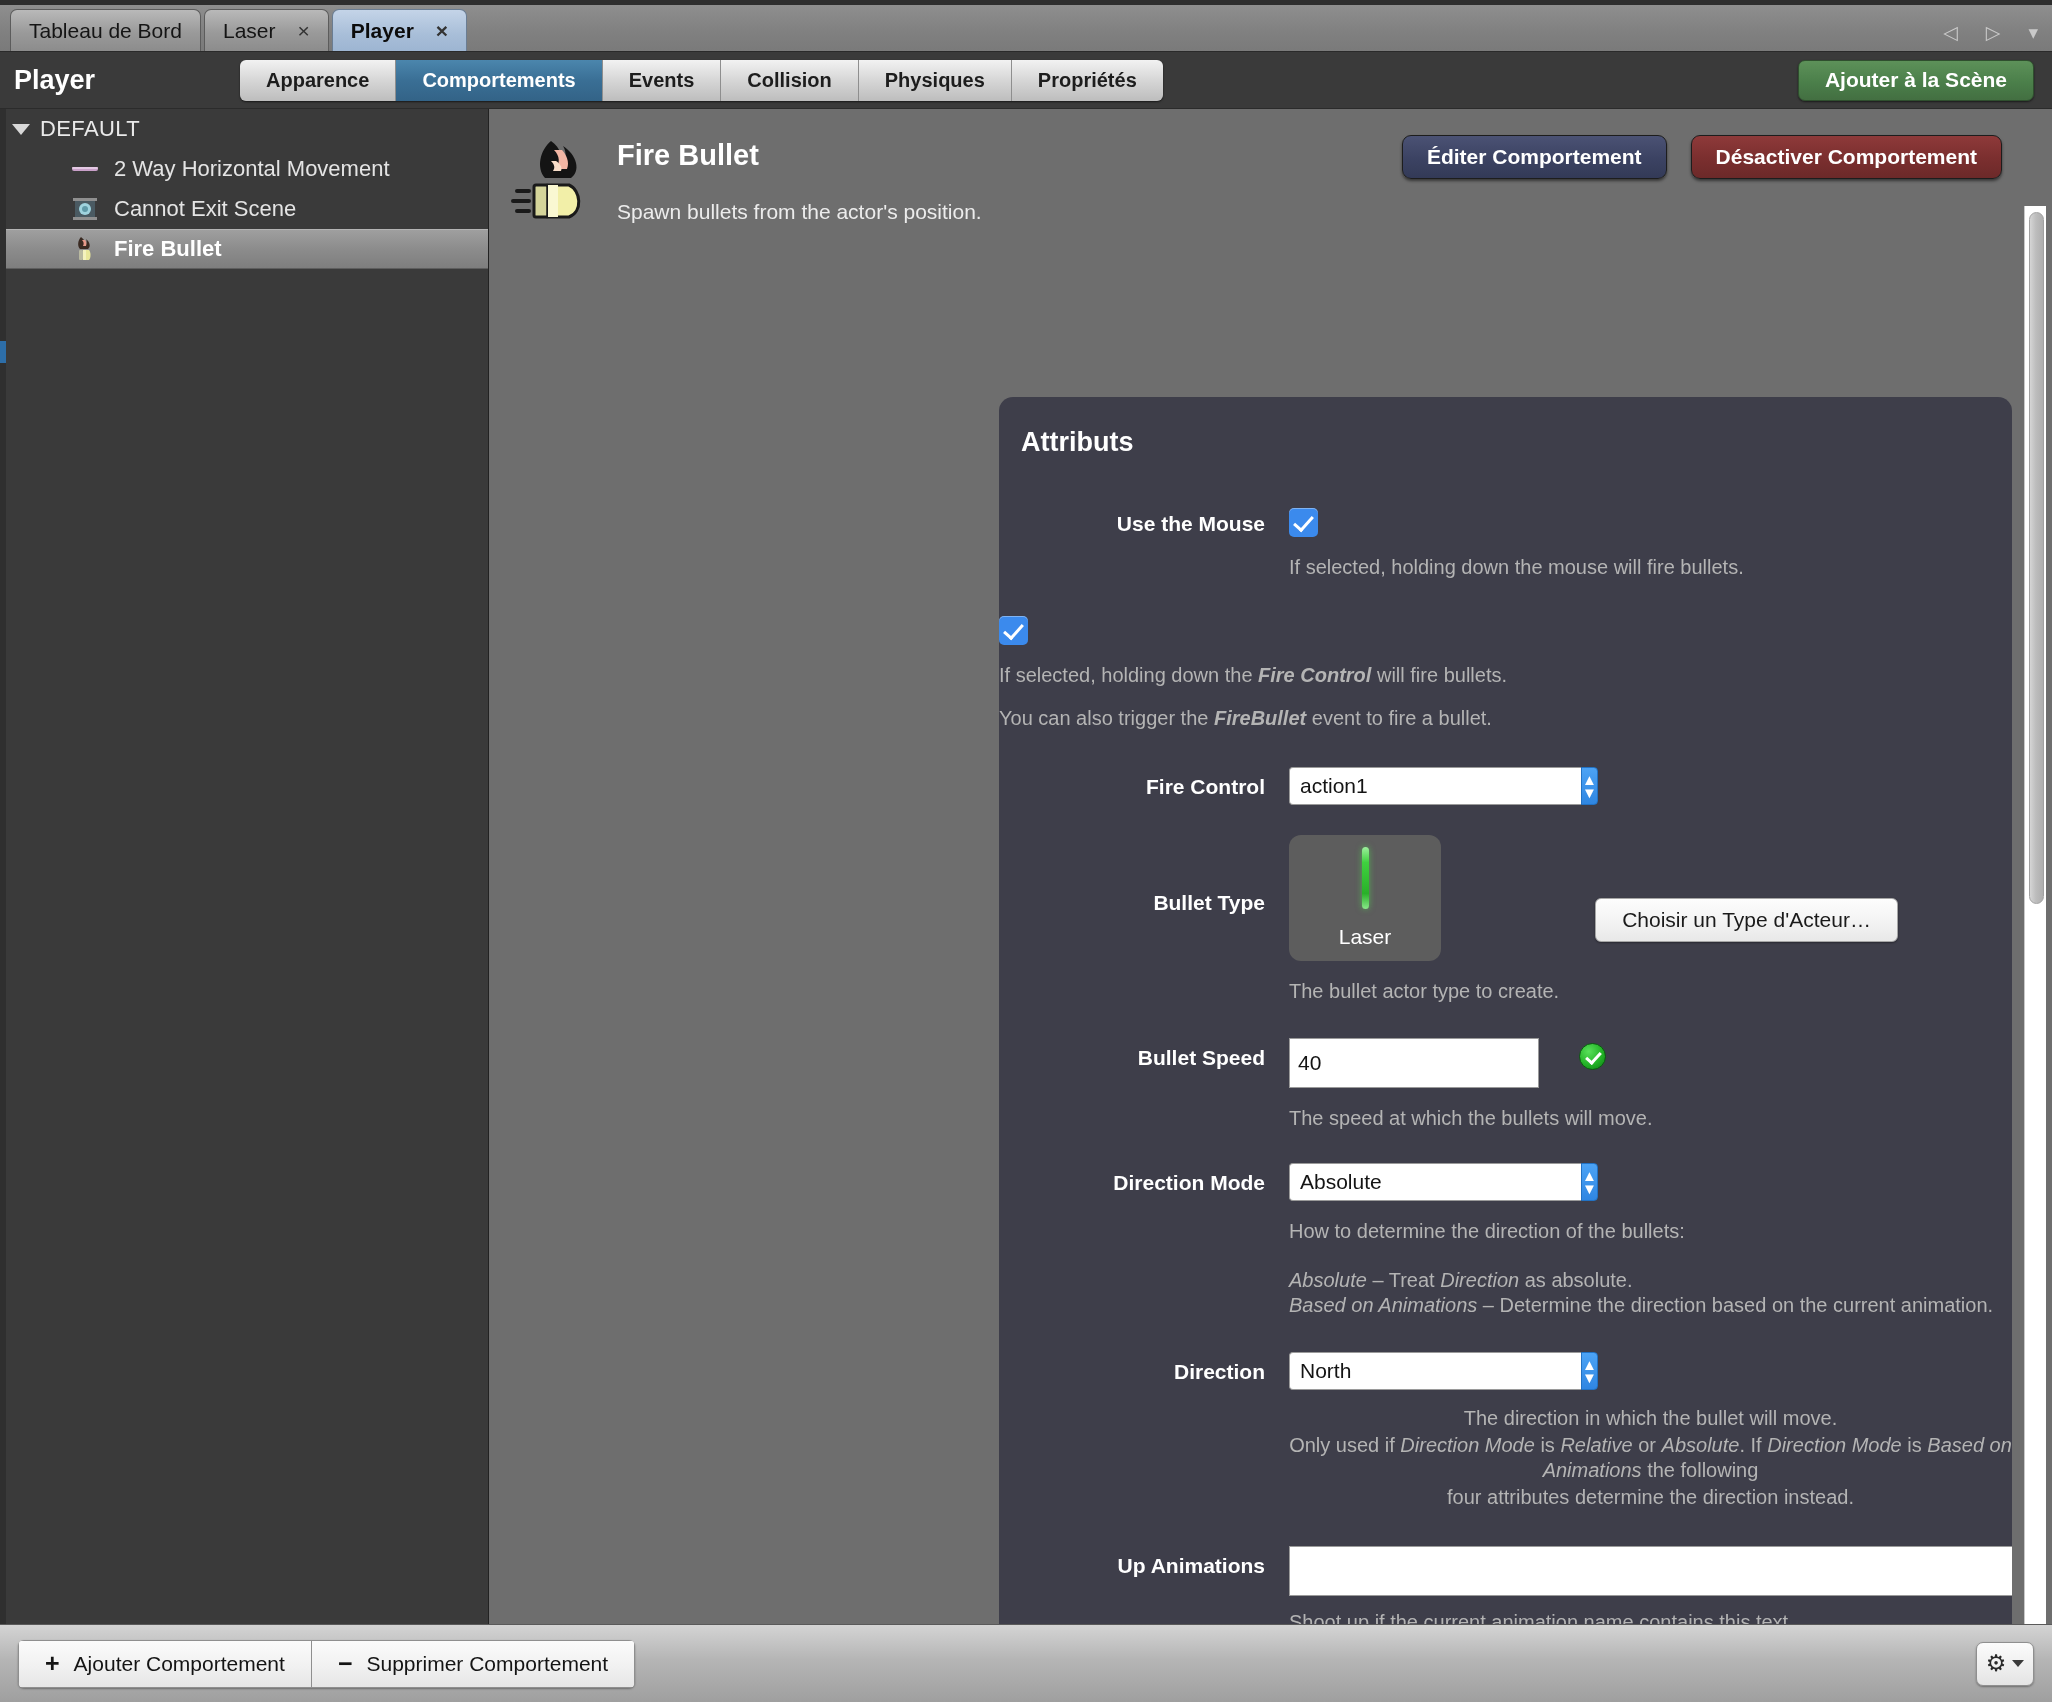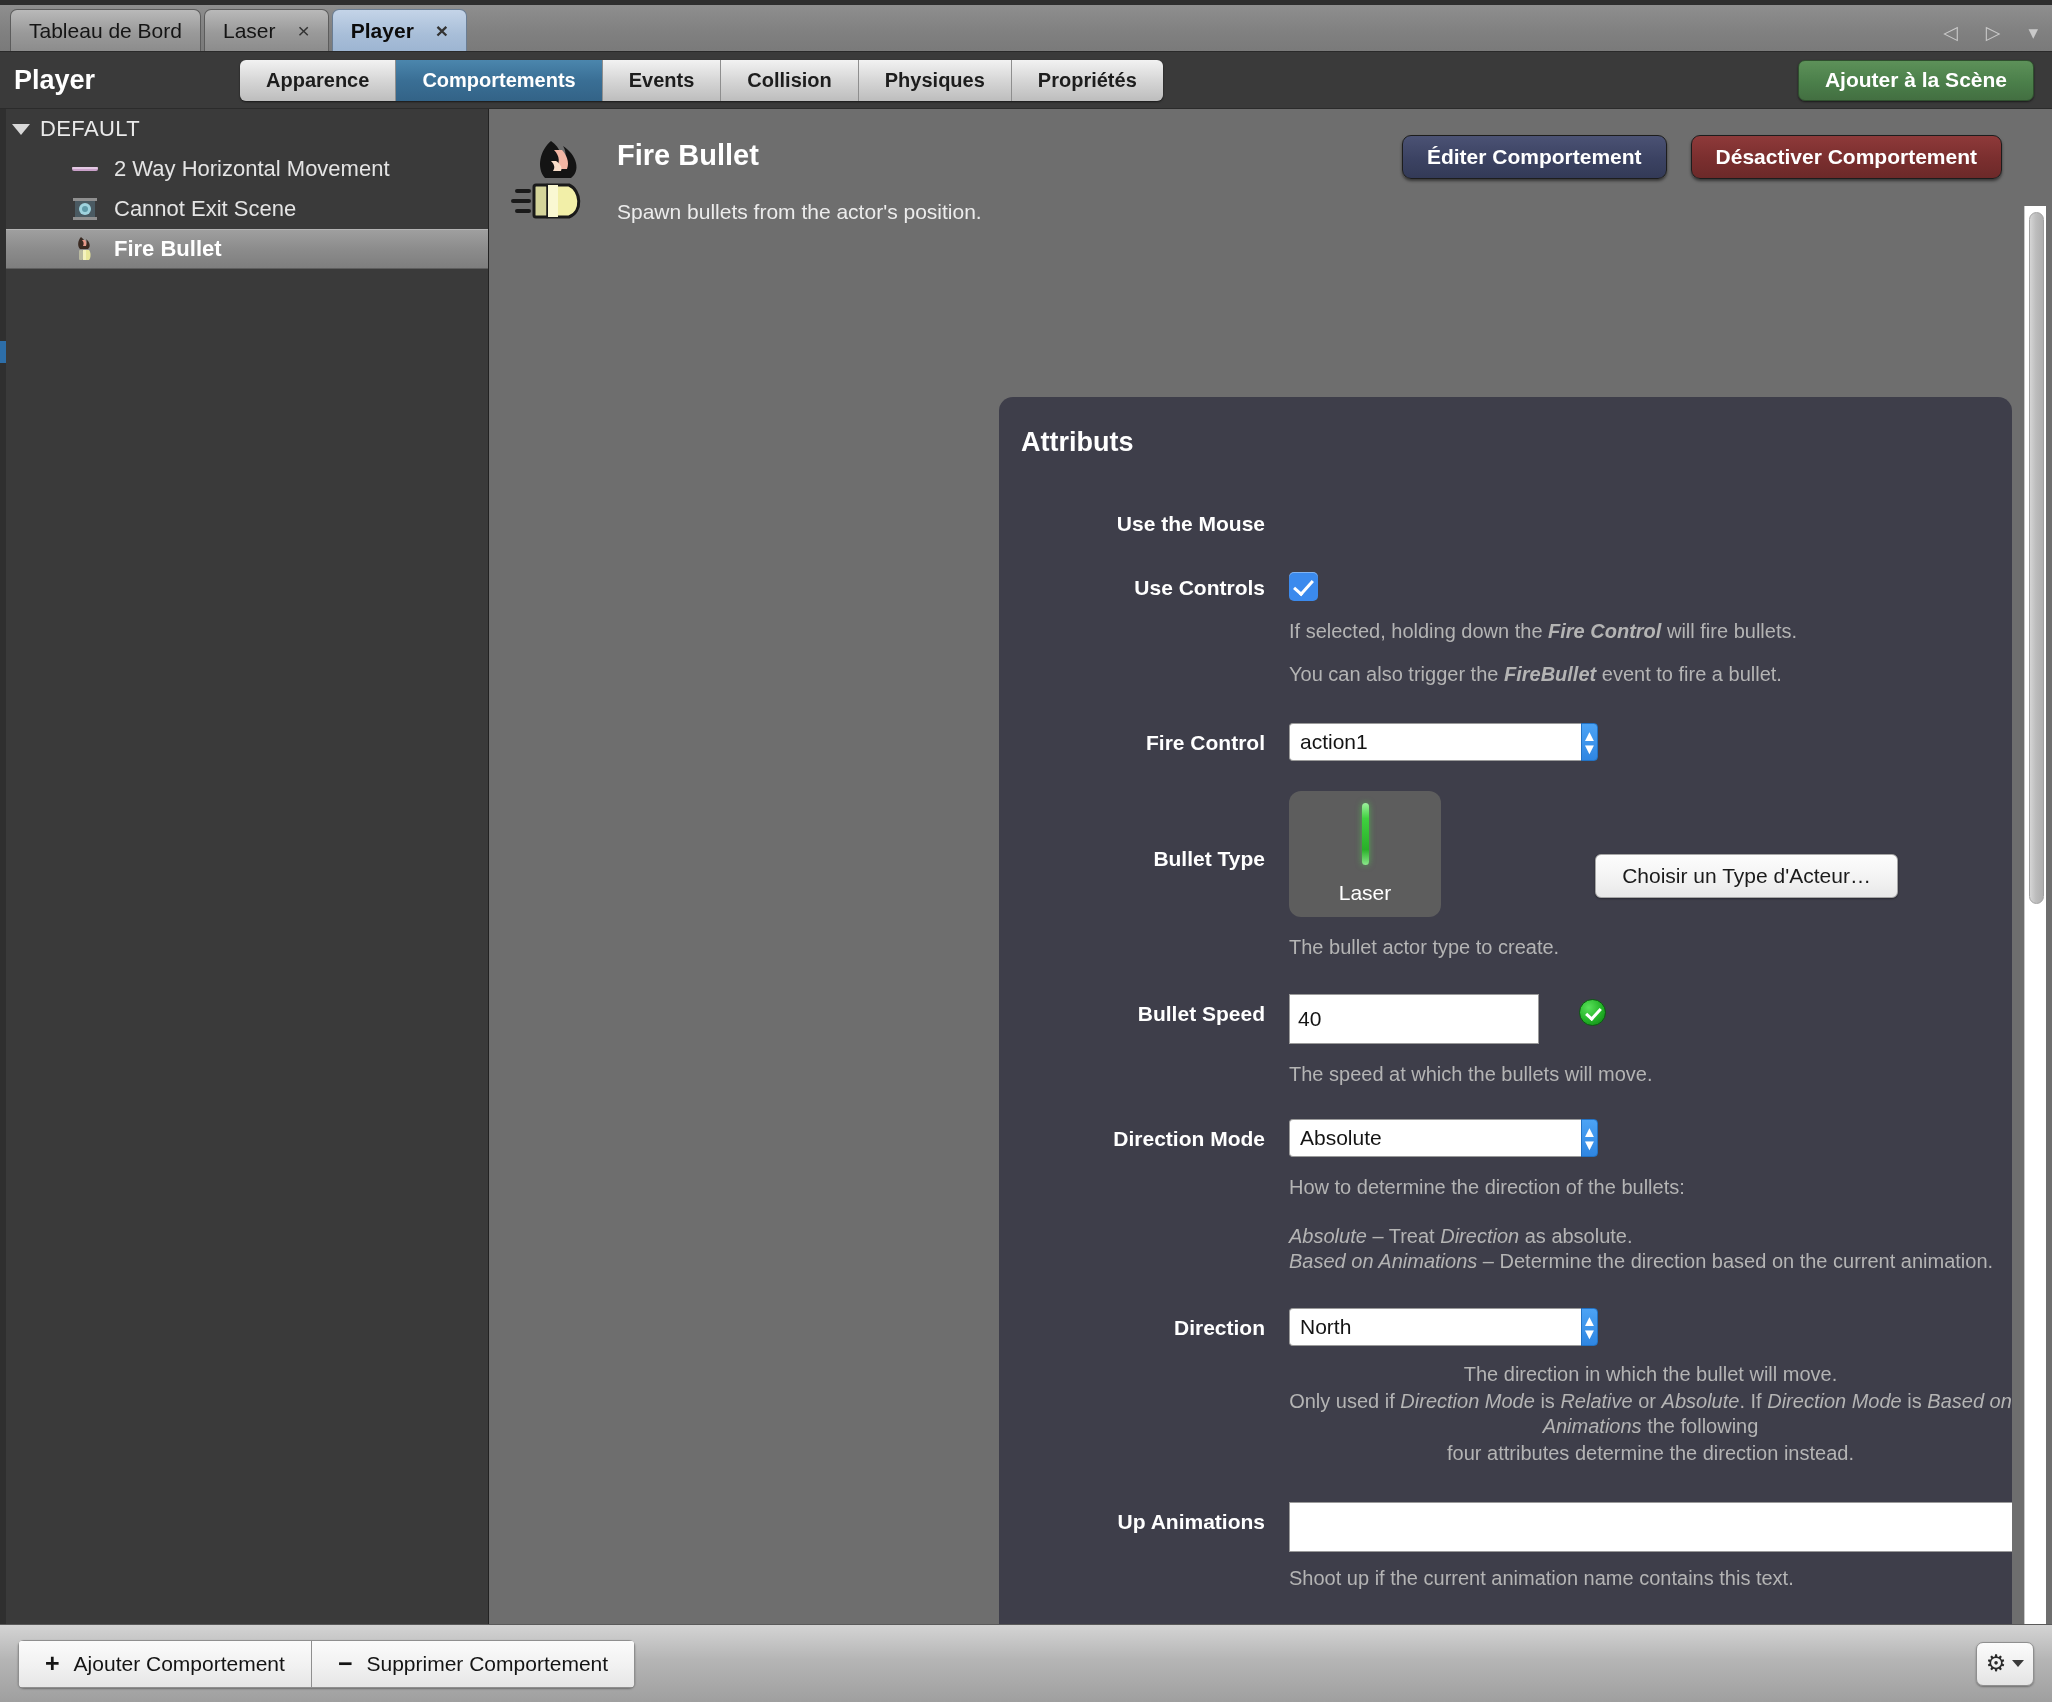--- a/index.html
+++ b/index.html
@@ -496,24 +496,27 @@
             <span>Désactiver Comportement</span>
           </div>
         </div>
       </div>
 
       <div class="attr-card">
         <div class="attr-title">Attributs</div>
 
         <div class="row" style="margin-top:50px">
           <div class="row-label">Use the Mouse</div>
+          <div class="row-body">
+            <div class="cbox"></div>
+            <div class="hint">If selected, holding down the mouse will fire bullets.</div>
+          </div>
         </div>
 
         <div class="row" style="margin-top:36px">
-          <div class="row-label">Use Controls</div>
           <div class="row-body">
             <div class="cbox"></div>
             <div class="hint">
               <span>If selected, holding down the </span><b>Fire Control</b><span> will fire bullets.</span>
             </div>
             <div class="hint">
               <span>You can also trigger the </span><b>FireBullet</b><span> event to fire a bullet.</span>
             </div>
           </div>
         </div>

